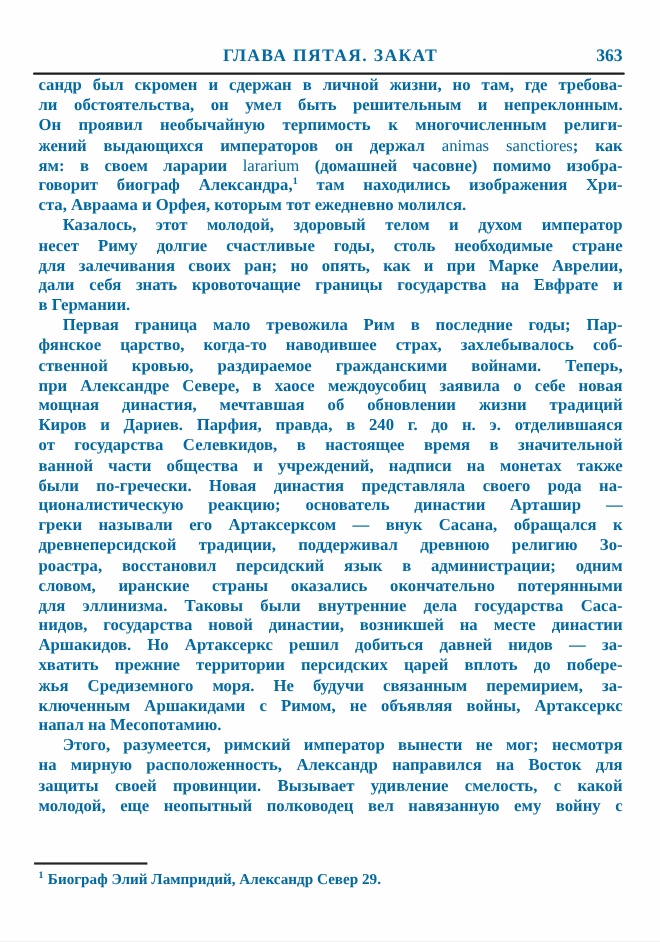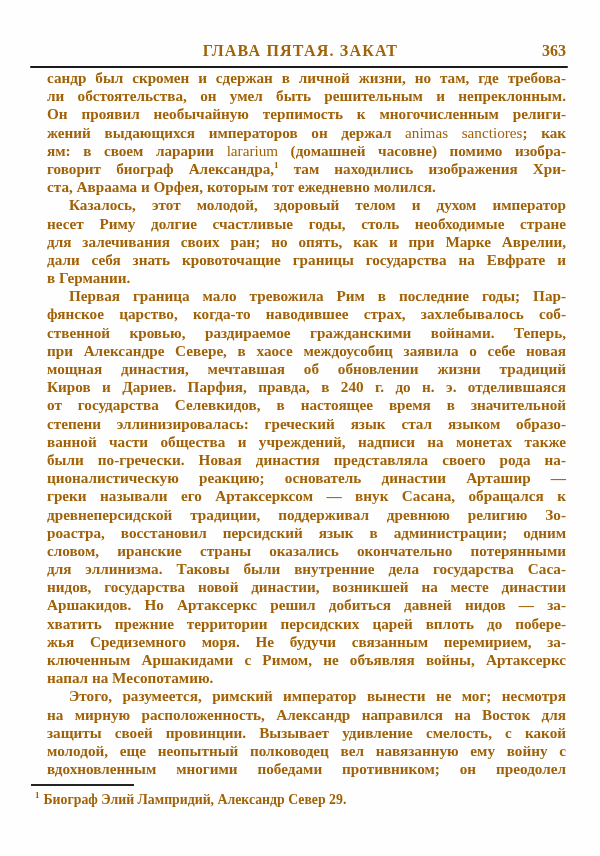--- a/index.html
+++ b/index.html
@@ -2,21 +2,21 @@
 <html><head>
 <meta charset="utf-8">
 <style>
   html, body { margin: 0; padding: 0; background: #e8e8e8; }
   .page {
     position: relative;
     width: 600px;
     height: 856px;
     background: #fefefe;
     font-family: "Liberation Serif", "DejaVu Serif", serif;
-    color: #a16207;
+    color: #0369a1;
     overflow: hidden;
     box-sizing: border-box;
   }
   
   .running-head {
     position: absolute;
     top: 42px;
     left: 35px;
     width: 531px;
     height: 20px;
@@ -57,21 +57,20 @@
   .paragraph { margin: 0; padding: 0; }
   .line {
     font-size: 15.2px;
     font-weight: 700;
     line-height: 18.2px;
     height: 18.2px;
     text-align: justify;
     text-align-last: justify;
     white-space: normal;
     overflow: visible;
-    margin-left: 12px;
   }
   .line.para-end { text-align-last: left; }
   .line.indent { text-indent: 22px; }
   .latin { font-weight: 400; }
   sup.fn-ref { font-size: 9px; vertical-align: super; line-height: 0; }
   
   .footnote-rule {
     position: absolute;
     top: 784px;
     left: 31px;
@@ -125,42 +124,40 @@
         <div class="line para-end">в Германии.</div>
       </div>
       <div class="paragraph">
         <div class="line indent">Первая граница мало тревожила Рим в последние годы; Пар-</div>
         <div class="line">фянское царство, когда-то наводившее страх, захлебывалось соб-</div>
         <div class="line">ственной кровью, раздираемое гражданскими войнами. Теперь,</div>
         <div class="line">при Александре Севере, в хаосе междоусобиц заявила о себе новая</div>
         <div class="line">мощная династия, мечтавшая об обновлении жизни традиций</div>
         <div class="line">Киров и Дариев. Парфия, правда, в 240 г. до н. э. отделившаяся</div>
         <div class="line">от государства Селевкидов, в настоящее время в значительной</div>
-        <div class="line">степени эллинизировалась: греческий язык стал языком образо-</div>
         <div class="line">ванной части общества и учреждений, надписи на монетах также</div>
         <div class="line">были по-гречески. Новая династия представляла своего рода на-</div>
         <div class="line">ционалистическую реакцию; основатель династии Арташир —</div>
         <div class="line">греки называли его Артаксерксом — внук Сасана, обращался к</div>
         <div class="line">древнеперсидской традиции, поддерживал древнюю религию Зо-</div>
         <div class="line">роастра, восстановил персидский язык в администрации; одним</div>
         <div class="line">словом, иранские страны оказались окончательно потерянными</div>
         <div class="line">для эллинизма. Таковы были внутренние дела государства Саса-</div>
         <div class="line">нидов, государства новой династии, возникшей на месте династии</div>
         <div class="line">Аршакидов. Но Артаксеркс решил добиться давней нидов — за-</div>
         <div class="line">хватить прежние территории персидских царей вплоть до побере-</div>
         <div class="line">жья Средиземного моря. Не будучи связанным перемирием, за-</div>
         <div class="line">ключенным Аршакидами с Римом, не объявляя войны, Артаксеркс</div>
         <div class="line para-end">напал на Месопотамию.</div>
       </div>
       <div class="paragraph">
         <div class="line indent">Этого, разумеется, римский император вынести не мог; несмотря</div>
         <div class="line">на мирную расположенность, Александр направился на Восток для</div>
         <div class="line">защиты своей провинции. Вызывает удивление смелость, с какой</div>
         <div class="line">молодой, еще неопытный полководец вел навязанную ему войну с</div>
-        <div class="line">вдохновленным многими победами противником; он преодолел</div>
       </div>
     </div>
 
   <div class="footnote-rule"></div>
 
   <div class="footnote">
     <sup class="fn-marker">1</sup><span>Биограф Элий Лампридий, Александр Север 29.</span>
   </div>
 
 </div>

